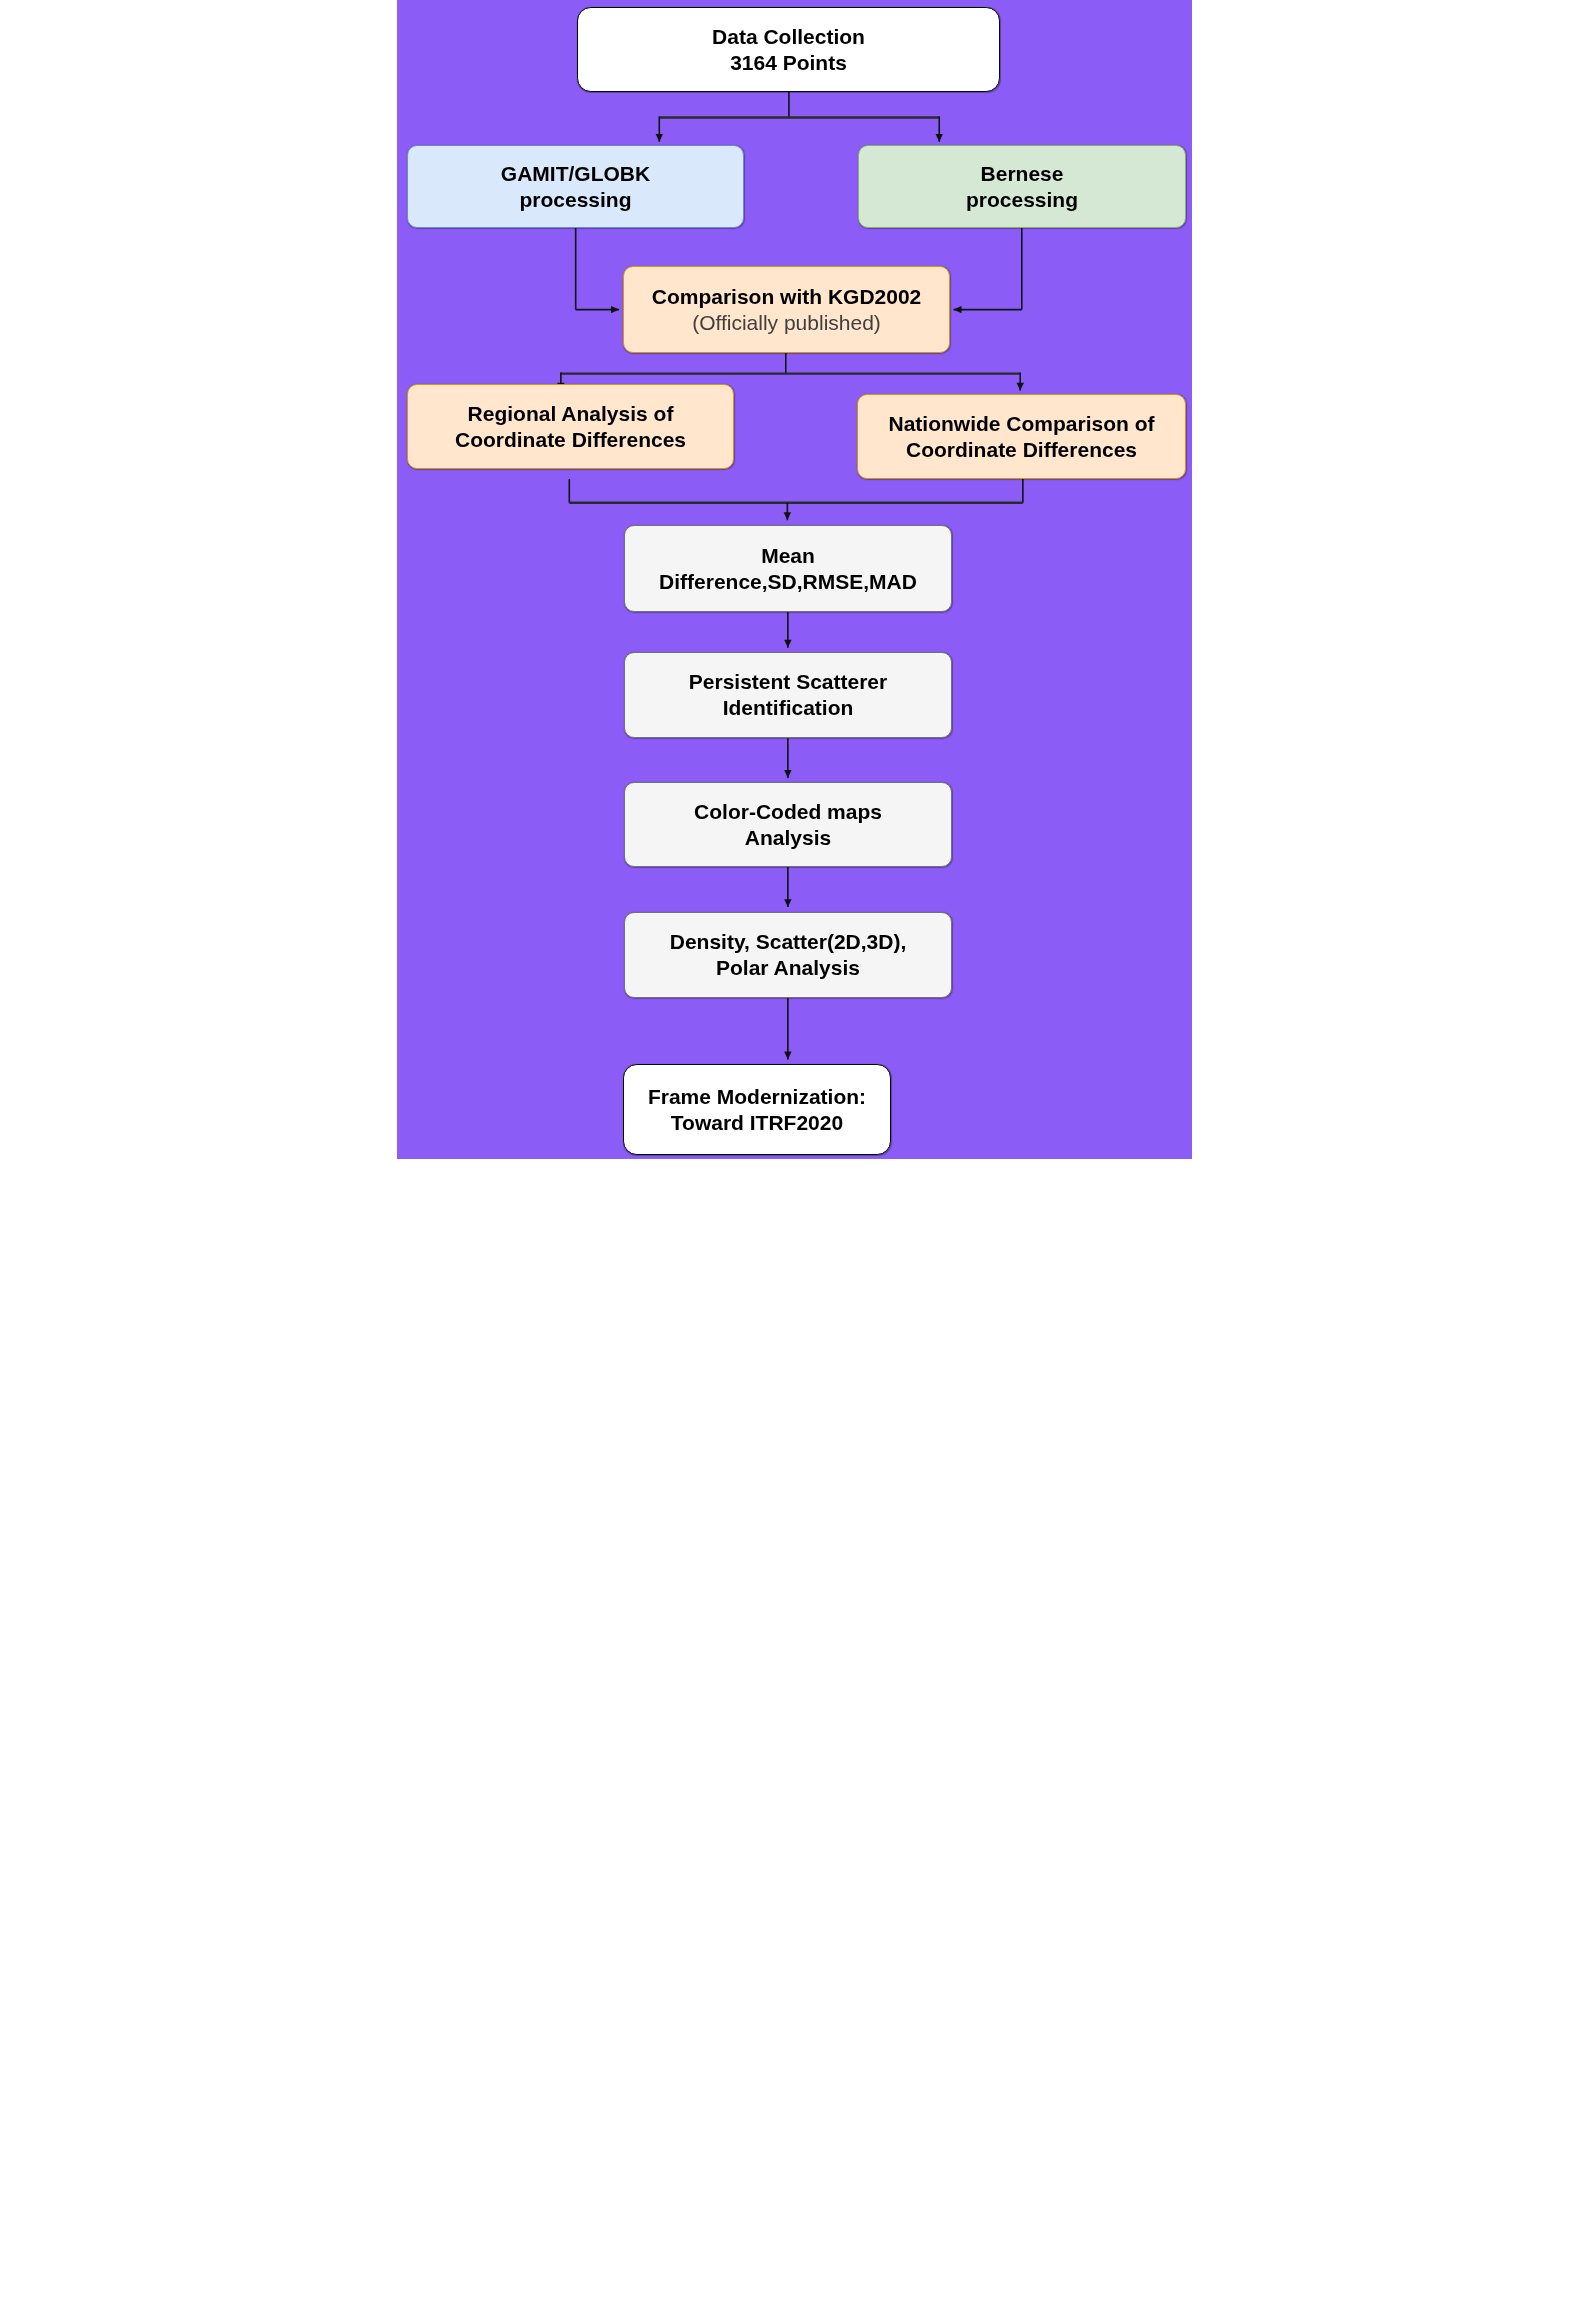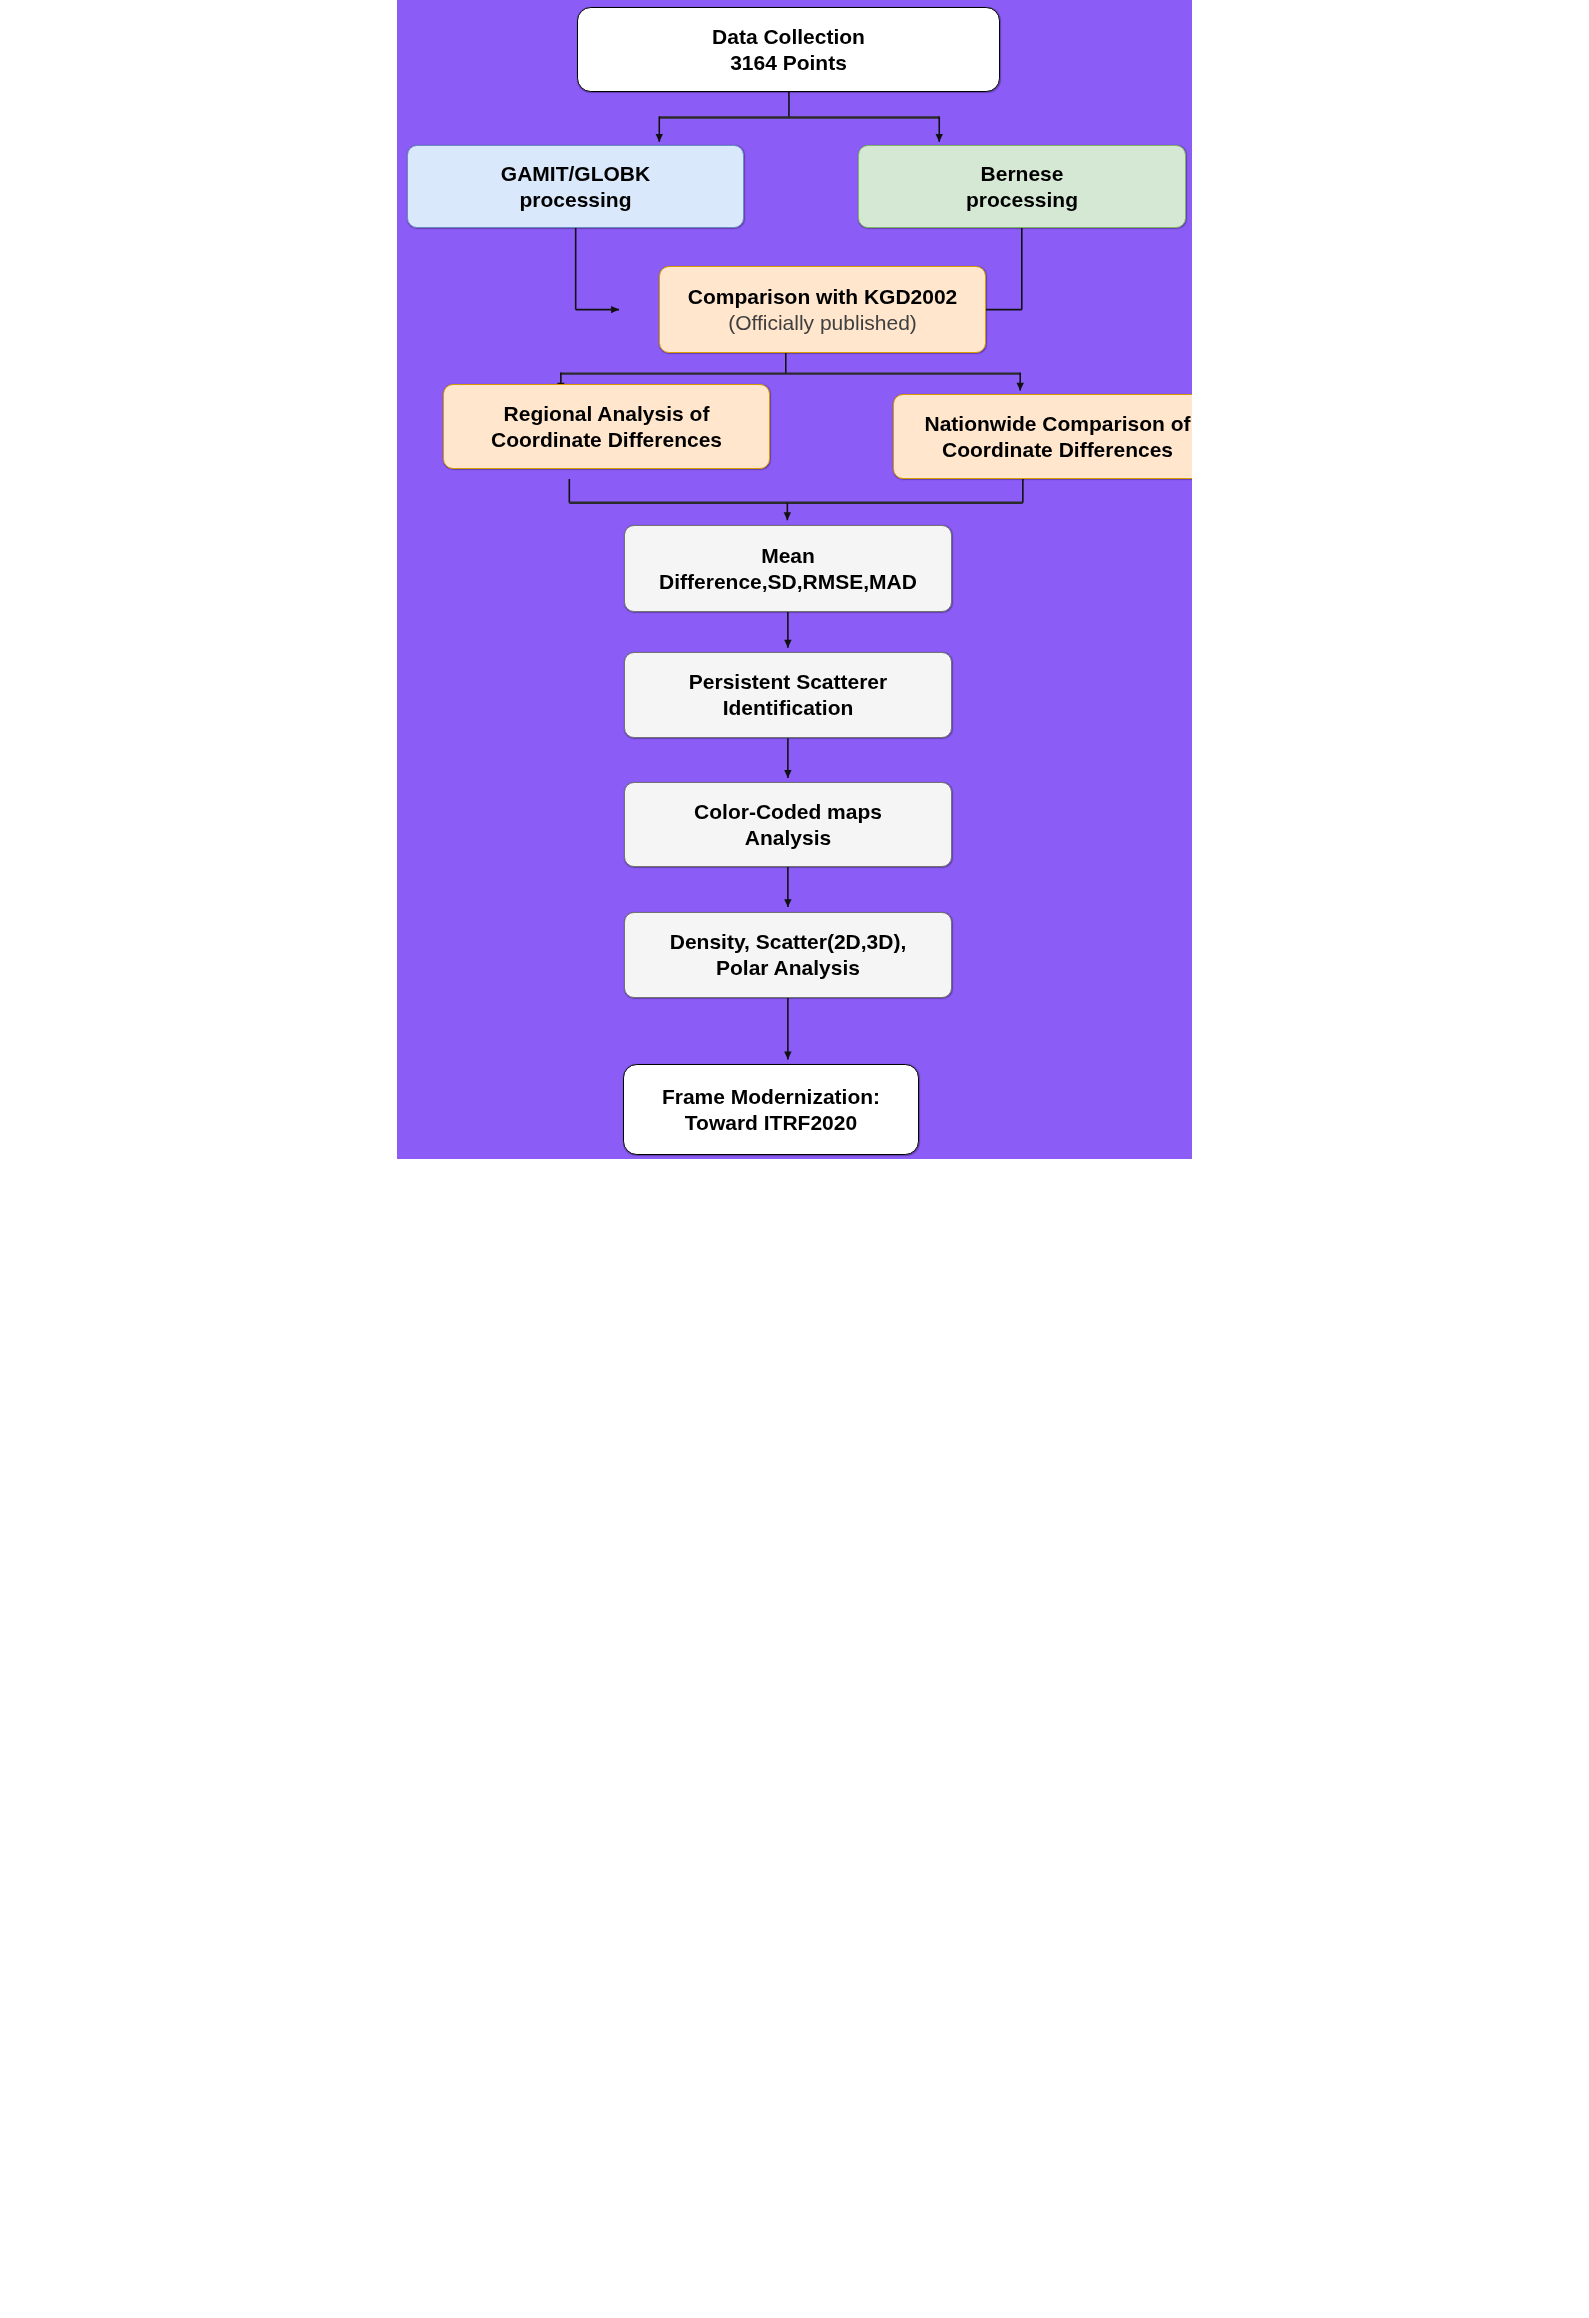--- a/index.html
+++ b/index.html
@@ -35,36 +35,36 @@
     font-weight:bold;font-size:21px;line-height:1.22;
     color:#000000;
     box-sizing:border-box;
     box-shadow:0.5px 0.5px 1.1px rgba(0,0,0,0.30);
     border-radius:10px;
   }
   .node span{display:block;white-space:nowrap;}
   .rounded{background:var(--node-fill-white);border:1.6px solid var(--border-black);border-radius:13.8px;}
   .blue{background:var(--accent-blue-fill);border:1.6px solid var(--accent-blue-border);}
   .green{background:var(--green-fill);border:1.6px solid var(--green-border);}
-  .orange{background:var(--orange-fill);border:1.6px solid var(--orange-border);margin-left:36px;}
+  .orange{background:var(--orange-fill);border:1.6px solid var(--orange-border);}
   .gray{background:var(--gray-fill);border:1.6px solid var(--gray-border);}
   .sub{font-weight:400;color:var(--muted-text);}
 
   
   .n-data{left:180px;top:7.4px;width:423px;height:85px;}
   .n-gamit{left:10px;top:145px;width:337px;height:83px;}
   .n-bernese{left:461px;top:145px;width:328px;height:83px;}
   .n-comparison{left:226px;top:266px;width:327px;height:87px;}
   .n-regional{left:10px;top:384px;width:327px;height:85px;}
   .n-nationwide{left:460px;top:394px;width:329px;height:85px;}
   .n-mean{left:227px;top:525px;width:328px;height:87px;}
   .n-scatterer{left:227px;top:652px;width:328px;height:86px;}
   .n-maps{left:227px;top:782px;width:328px;height:85px;}
   .n-density{left:227px;top:912px;width:328px;height:86px;}
-  .n-frame{left:226px;top:1064px;width:296px;height:91px;}
+  .n-frame{left:226px;top:1064px;width:268px;height:91px;}
 </style>
 </head>
 <body>
 
 <div class="canvas">
 
   <svg class="edges" viewBox="0 0 1501 2190" xmlns="http://www.w3.org/2000/svg">
     <defs>
       <marker id="arrowhead" markerUnits="userSpaceOnUse" markerWidth="20" markerHeight="18" refX="16" refY="9" orient="auto">
         <path d="M1,2 L16,9 L1,16 Z"></path>

